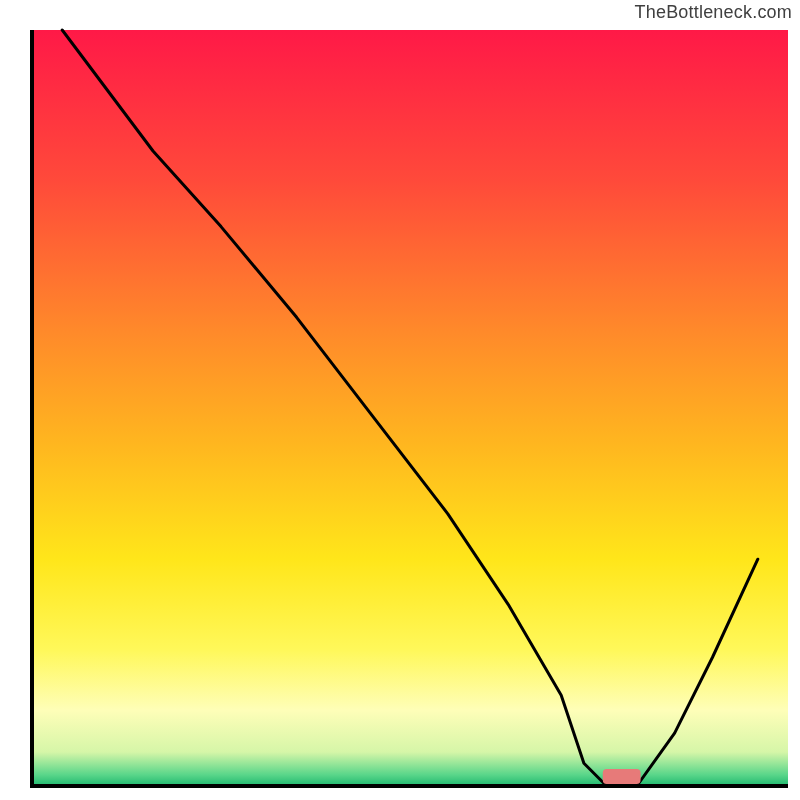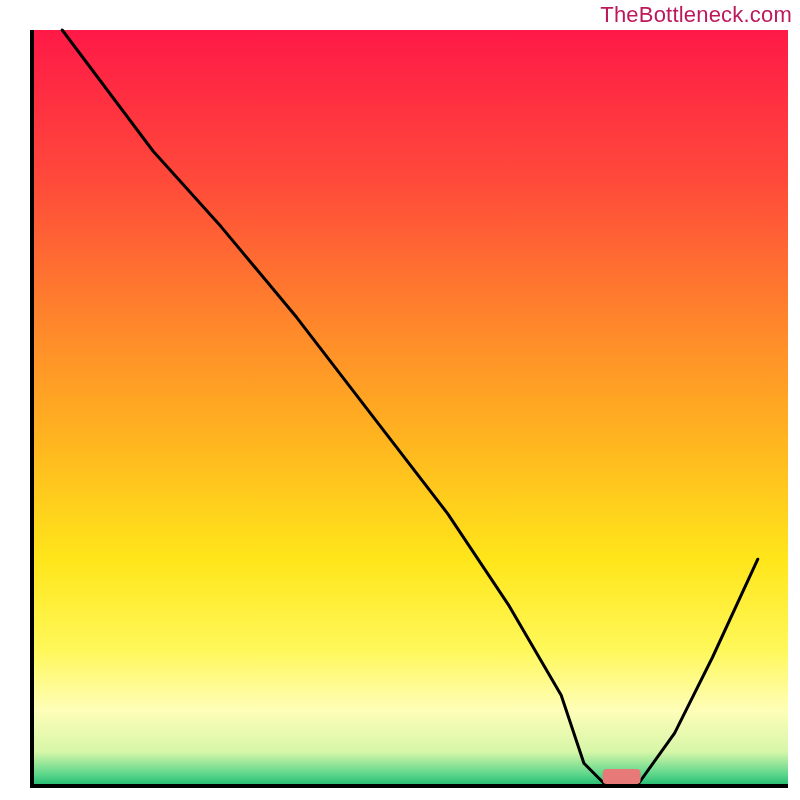--- a/index.html
+++ b/index.html
@@ -13,22 +13,22 @@
   }
   .wrap {
     position: relative;
     width: 800px;
     height: 800px;
   }
   .watermark {
     position: absolute;
     top: 2px;
     right: 8px;
-    color: #be185d;
-    font-size: 22px;
+    color: #404040;
+    font-size: 18px;
     font-weight: 500;
     letter-spacing: 0.2px;
     z-index: 10;
   }
   svg.plot {
     position: absolute;
     left: 0;
     top: 0;
   }
 </style>

